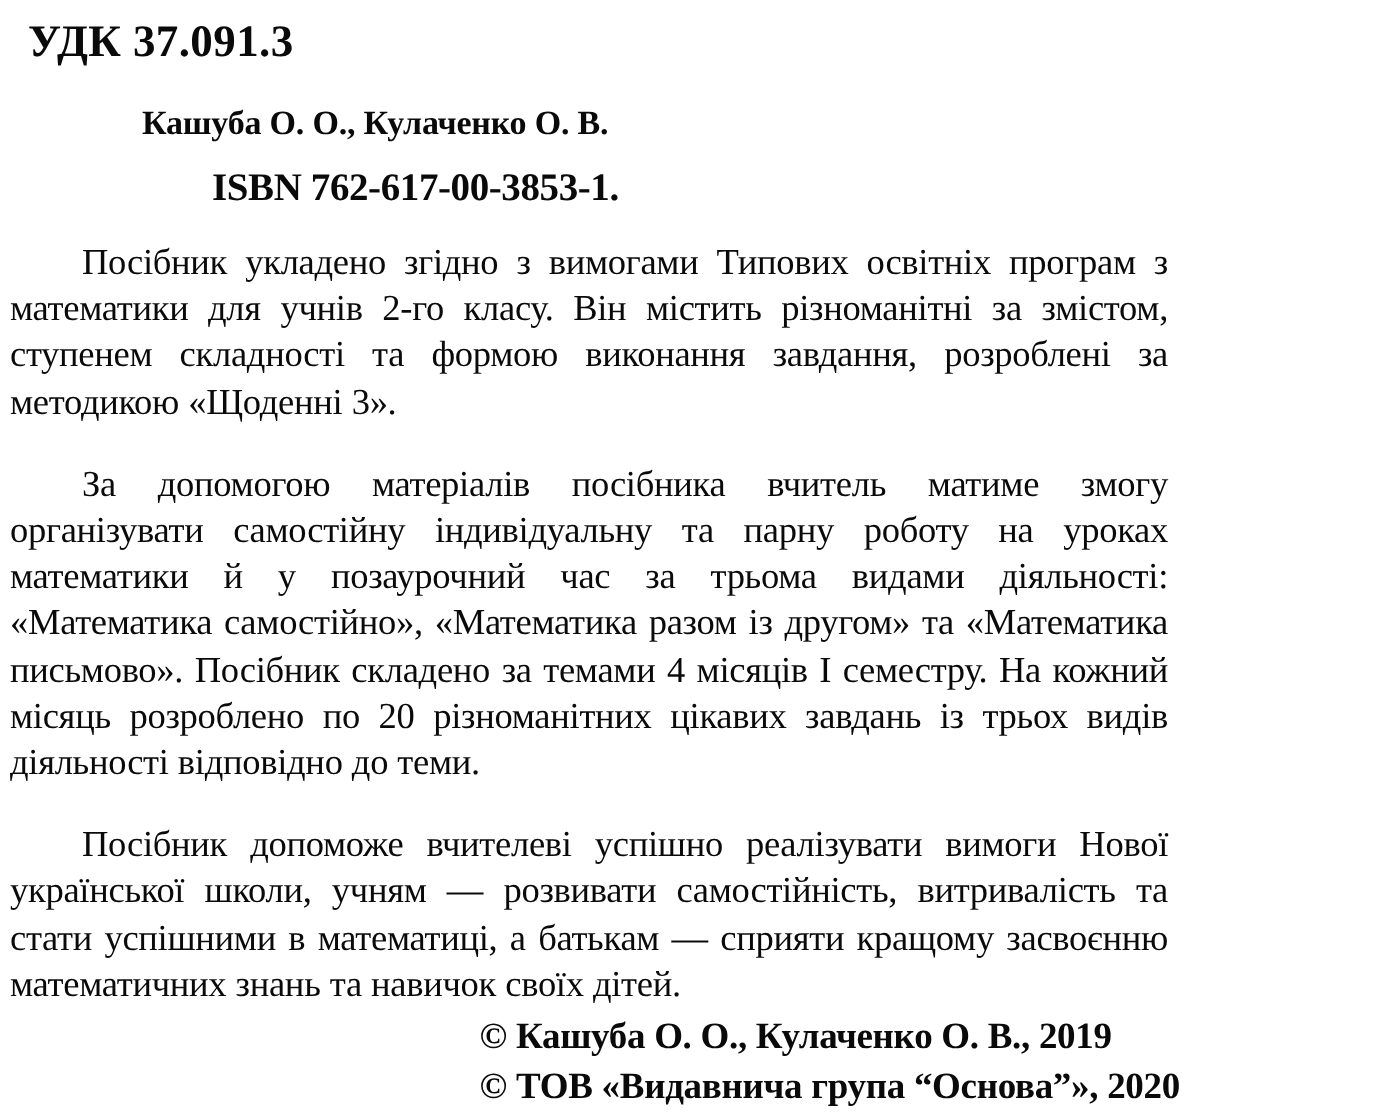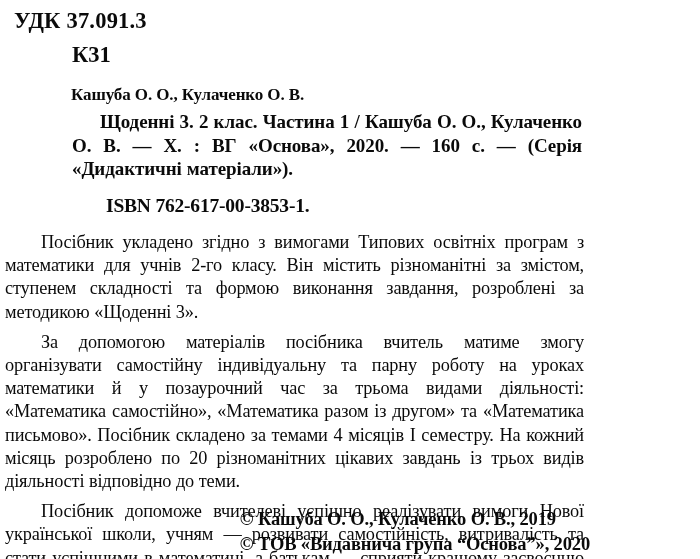--- a/index.html
+++ b/index.html
@@ -81,21 +81,21 @@
     text-align: justify;
     text-align-last: left;
     text-indent: 36px;
     margin: 0 0 0 0;
     padding: 0 8px 0 0;
     letter-spacing: -0.15px;
     word-spacing: 0.2px;
     hyphens: none;
   }
   .para + .para {
-    margin-top: 7px;
+    margin-top: 18px;
   }
 
   
   .copyright {
     position: absolute;
     right: 10px;
     bottom: 2px;
     text-align: left;
   }
   .copyright-line {
@@ -106,25 +106,23 @@
     letter-spacing: -0.15px;
   }
 </style>
 </head>
 <body>
 
 <div class="page">
 
   <div class="udk">УДК 37.091.3</div>
 
-  <div class="cipher">К31</div>
 
   <div class="authors">Кашуба О. О., Кулаченко О. В.</div>
 
-  <div class="bib">Щоденні 3. 2 клас. Частина 1 / Кашуба О. О., Кулаченко О. В. — Х. : ВГ «Основа», 2020. — 160 с. — (Серія «Дидактичні матеріали»).</div>
 
   <div class="isbn">ISBN 762-617-00-3853-1.</div>
 
   <div class="body-block">
     <p class="para">Посібник укладено згідно з вимогами Типових освітніх програм з математики для учнів 2-го класу. Він містить різноманітні за змістом, ступенем складності та формою виконання завдання, розроблені за методикою «Щоденні 3».</p>
     <p class="para">За допомогою матеріалів посібника вчитель матиме змогу організувати самостійну індивідуальну та парну роботу на уроках математики й у позаурочний час за трьома видами діяльності: «Математика самостійно», «Математика разом із другом» та «Математика письмово». Посібник складено за темами 4 місяців I семестру. На кожний місяць розроблено по 20 різноманітних цікавих завдань із трьох видів діяльності відповідно до теми.</p>
     <p class="para">Посібник допоможе вчителеві успішно реалізувати вимоги Нової української школи, учням — розвивати самостійність, витривалість та стати успішними в математиці, а батькам — сприяти кращому засвоєнню математичних знань та навичок своїх дітей.</p>
   </div>
 
   <div class="copyright">

